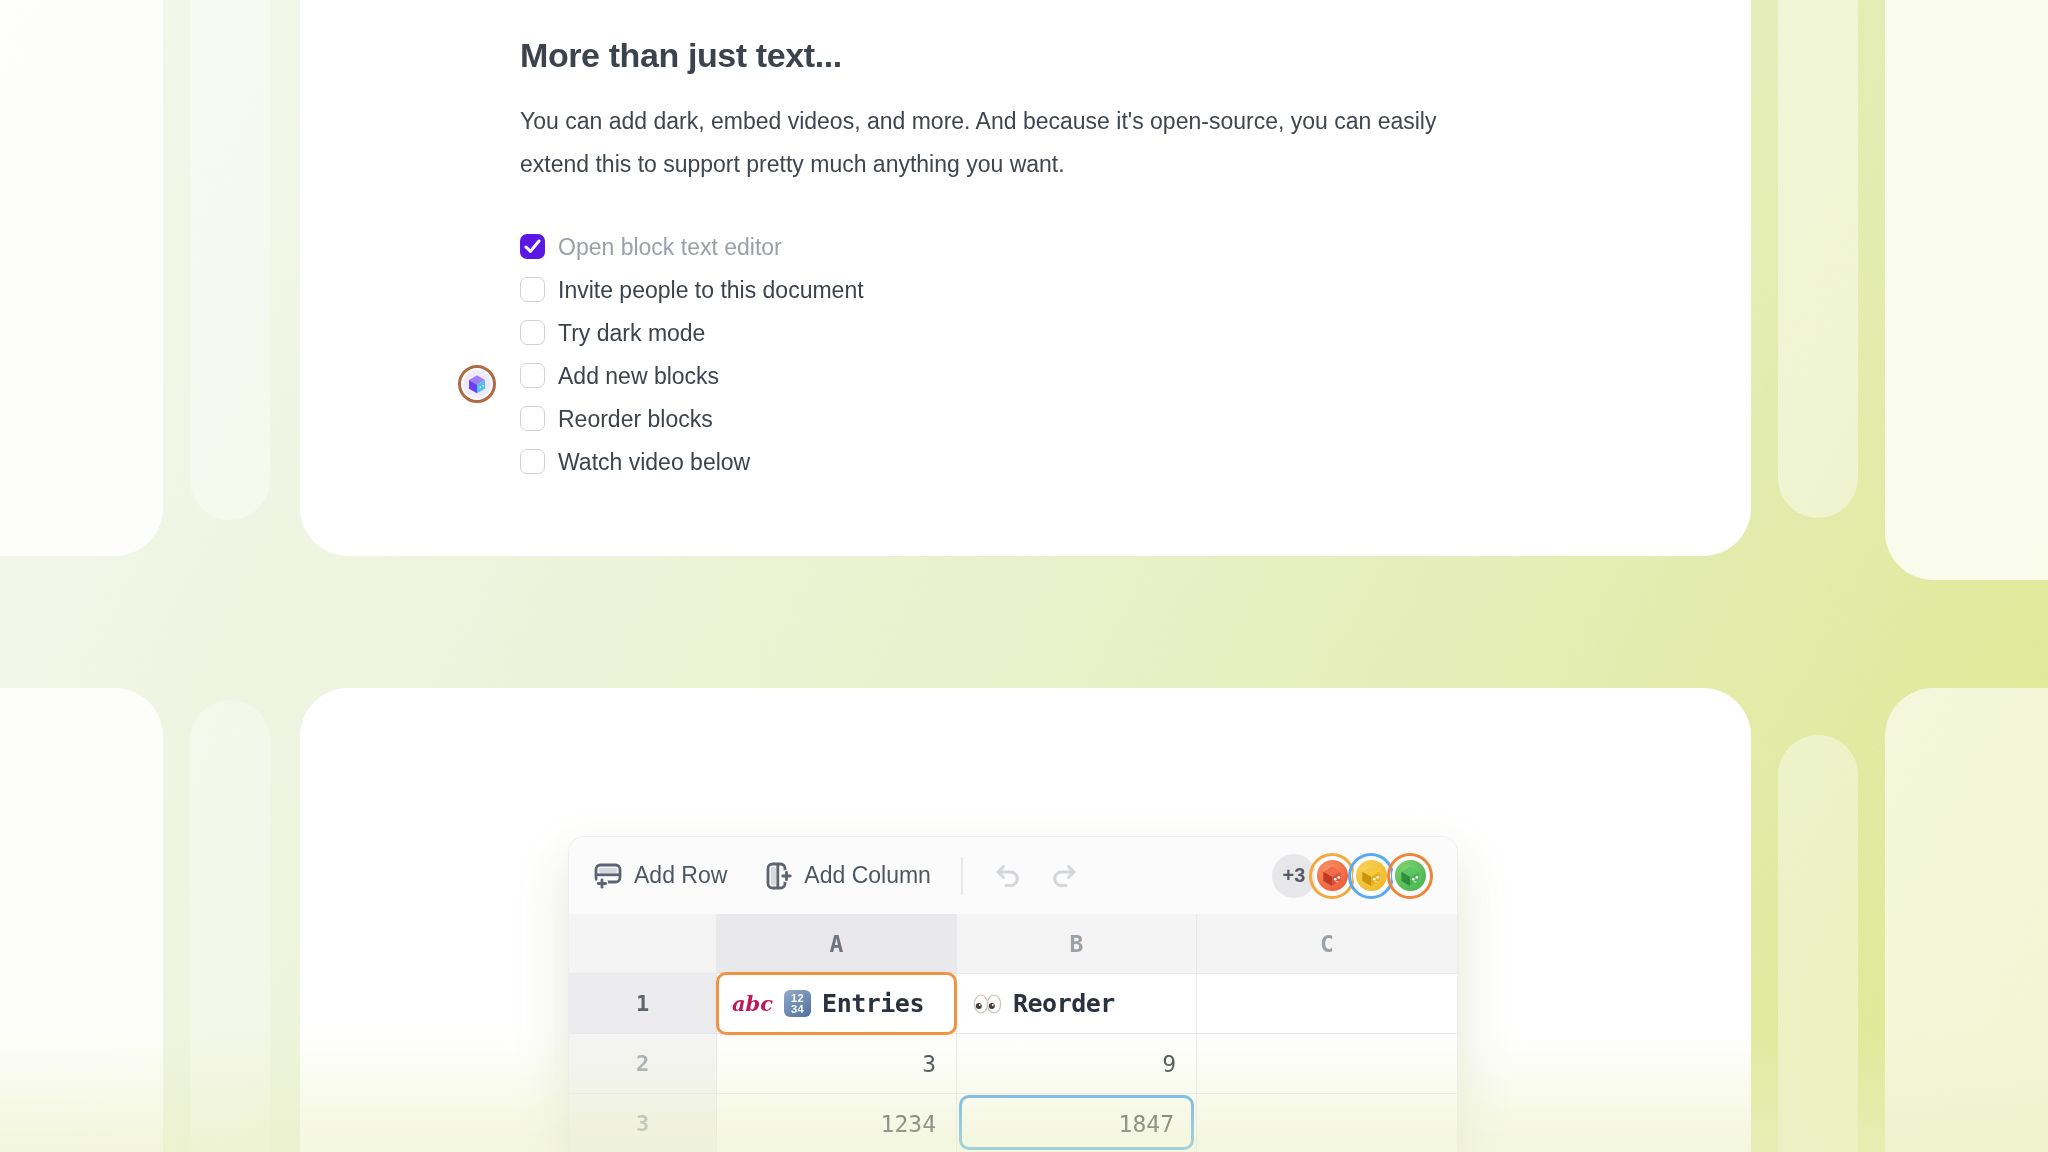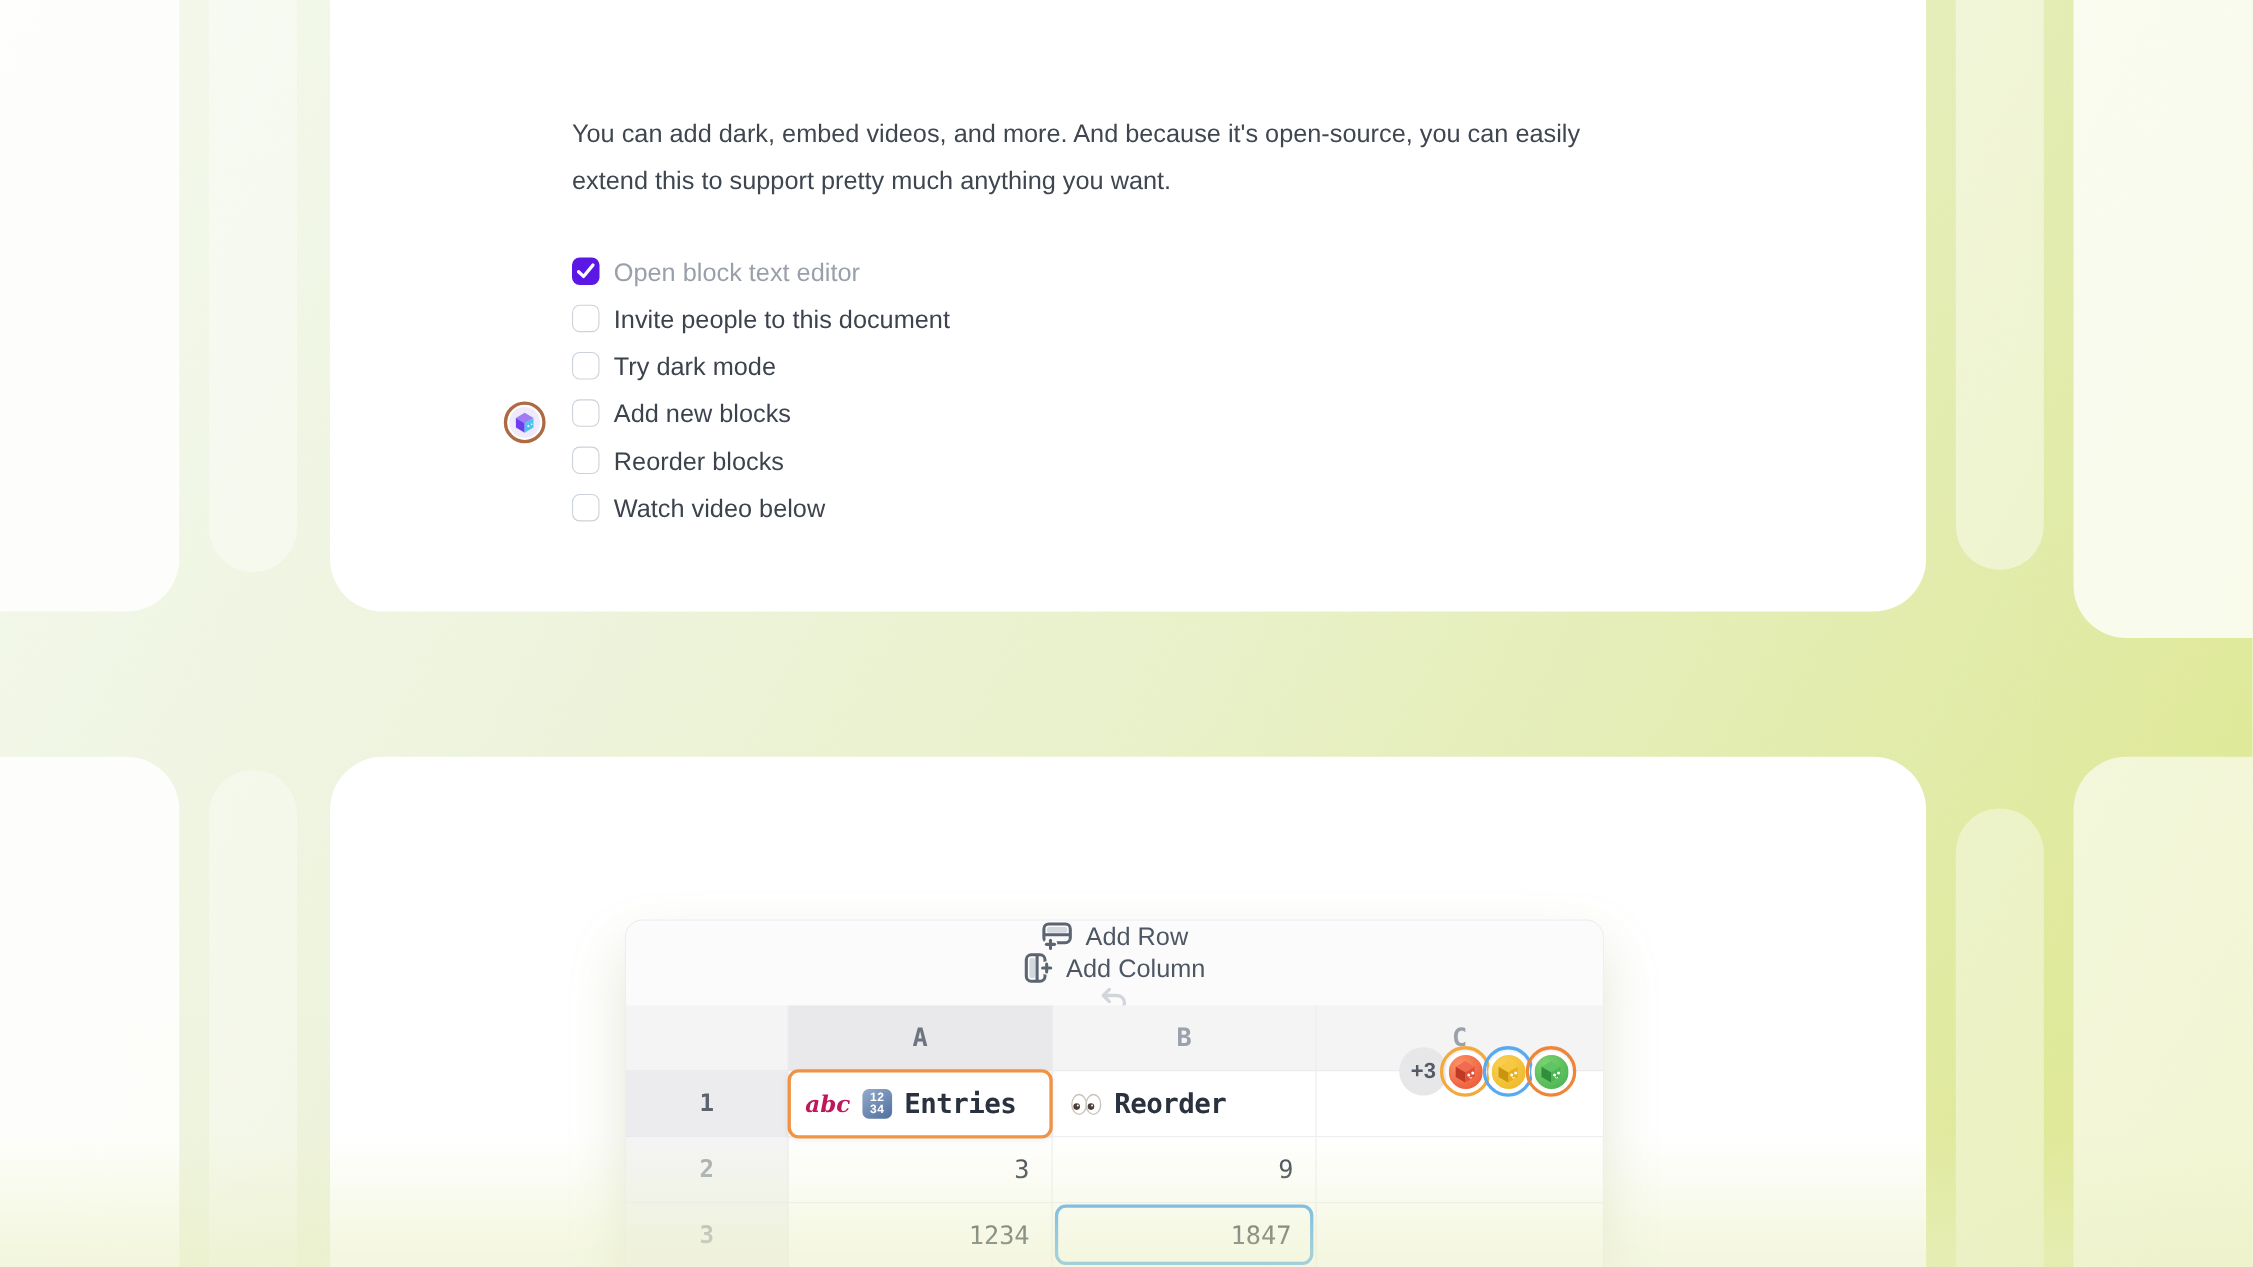--- a/index.html
+++ b/index.html
@@ -25,21 +25,21 @@
   .cursor-avatar{position:absolute;left:-62px;top:2px;width:38px;height:38px;border-radius:50%;
        border:3.5px solid #ae6a43;box-sizing:border-box;display:flex;align-items:center;justify-content:center;
        background:#fff;}
   .cursor-avatar .inn{width:28px;height:28px;border-radius:50%;background:#efeafb;
        display:flex;align-items:center;justify-content:center;overflow:hidden;}
   
   .widget{position:absolute;left:568px;top:836px;width:890px;height:316px;z-index:4;background:#fff;
           border-radius:16px 16px 0 0;border:1px solid #ededf0;box-sizing:border-box;
           box-shadow:0 24px 50px rgba(130,145,70,.22);}
   .toolbar{height:77px;display:flex;align-items:center;padding:0 24px;background:#fbfbfb;
-           border-radius:16px 16px 0 0;flex-direction:column;}
+           border-radius:16px 16px 0 0;}
   .tbtn{display:flex;align-items:center;gap:11px;font-size:23px;font-weight:500;color:#4d5663;}
   .tb-div{width:2px;height:38px;background:#e7e9ed;margin:0 30px;border-radius:1px;}
   .ghost{display:flex;align-items:center;}
   .avgroup{margin-left:auto;display:flex;align-items:center;}
   .plusbadge{width:44px;height:44px;border-radius:50%;background:#e7e7ea;color:#555b66;font-size:20px;
              font-weight:600;display:flex;align-items:center;justify-content:center;z-index:1;}
   .pav{width:46px;height:46px;border-radius:50%;box-sizing:border-box;border:3px solid;
        display:flex;align-items:center;justify-content:center;margin-left:-7px;position:relative;}
   .pav .pin{width:37px;height:37px;border-radius:50%;border:3px solid #fff;box-sizing:border-box;
        display:flex;align-items:center;justify-content:center;overflow:hidden;}
@@ -92,20 +92,21 @@
   <div class="bgcard" style="left:1885px;top:-60px;width:223px;height:640px;background:rgba(255,255,255,.8);"></div>
   <div class="bgcard" style="left:-60px;top:688px;width:223px;height:524px;background:rgba(255,255,255,.85);"></div>
   <div class="bgcol" style="left:190px;top:700px;width:80px;height:512px;background:rgba(255,255,255,.35);"></div>
   <div class="bgcol" style="left:1778px;top:735px;width:80px;height:477px;background:rgba(255,255,255,.4);"></div>
   <div class="bgcard" style="left:1885px;top:688px;width:223px;height:524px;background:rgba(255,255,255,.62);"></div>
 
   <div class="maincard" style="left:300px;top:-60px;width:1451px;height:616px;"></div>
 
   <div class="maincard" style="left:300px;top:688px;width:1451px;height:524px;"></div>
 
+  <div class="heading">More than just text...</div>
   <div class="para">
     <div>You can add dark, embed videos, and more. And because it's open-source, you can easily</div>
     <div>extend this to support pretty much anything you want.</div>
   </div>
 
   <div class="checklist">
     <div class="cl-row">
       <span class="cbx on" style="background:#5b17e3;">
         <svg width="17" height="15" viewBox="0 0 17 15">
           <polyline points="2,8 6.5,12.3 15,2" fill="none" stroke="#ffffff" stroke-width="3" stroke-linecap="round" stroke-linejoin="round"></polyline>

